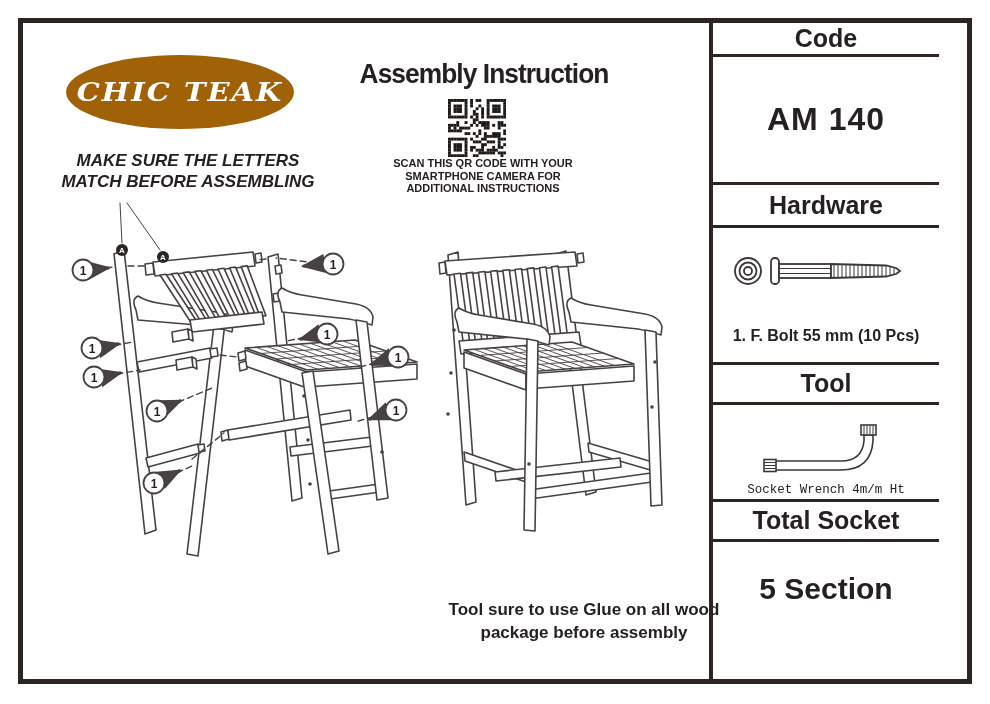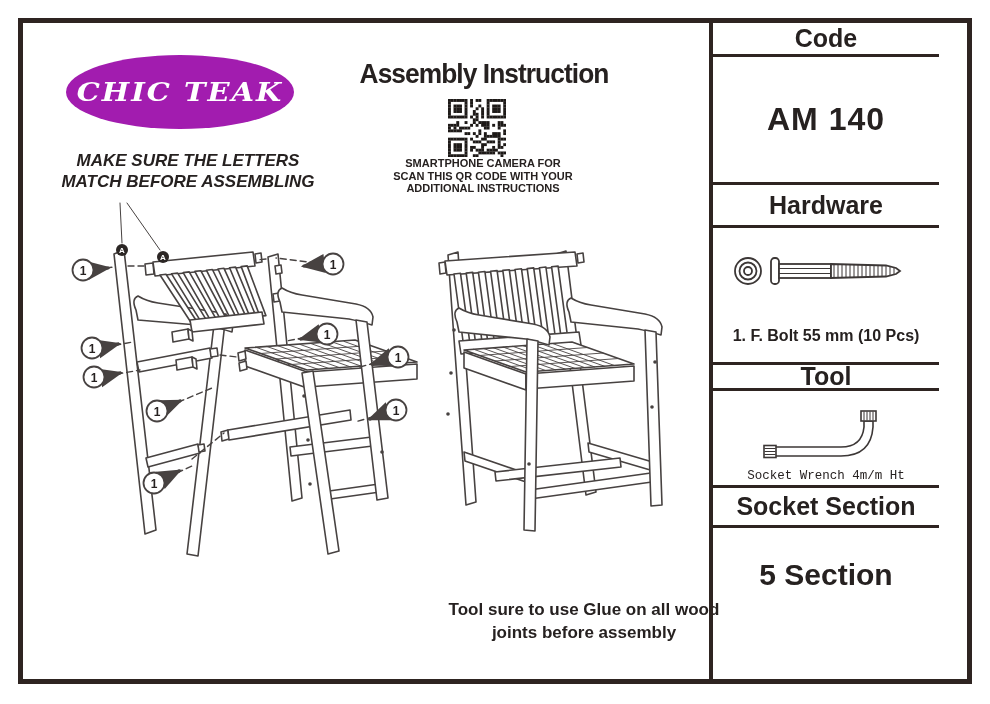--- a/index.html
+++ b/index.html
@@ -9,21 +9,21 @@
     font-family:"Liberation Sans",sans-serif;
     -webkit-font-smoothing:antialiased;
   }
   .outer-frame{
     position:absolute;left:18px;top:18px;width:954px;height:666px;
     border:5px solid #2e2421;box-sizing:border-box;
   }
   
   .logo{
     position:absolute;left:66px;top:55px;width:228px;height:74px;
-    background:#a21caf;border-radius:50%;
+    background:#a16207;border-radius:50%;
     display:flex;align-items:center;justify-content:center;
   }
   .logo-text{
     color:#ffffff;font-family:"DejaVu Serif",serif;font-style:italic;font-weight:bold;
     font-size:29px;letter-spacing:2px;white-space:nowrap;transform:scaleY(.92);
   }
   .main-title{
     position:absolute;left:336px;top:58px;width:296px;text-align:center;
     font-size:28px;font-weight:bold;letter-spacing:-1px;
     transform:scaleX(.94);transform-origin:center;white-space:nowrap;
@@ -53,21 +53,21 @@
     display:flex;flex-direction:column;align-items:center;justify-content:center;
   }
   .sb-row:last-child{border-bottom:none;}
   .sb-header{font-weight:bold;font-size:25px;letter-spacing:0;}
   .h-code{height:34px;}
   .h-value{height:128px;}
   .code-value{font-weight:bold;font-size:32px;letter-spacing:1px;}
   .h-hardware{height:43px;}
   .h-bolt{height:137px;justify-content:flex-start;padding-top:14px;gap:13px;}
   .hardware-label{font-weight:bold;font-size:16px;margin-top:14px;}
-  .h-tool{height:26px;}
+  .h-tool{height:40px;}
   .h-wrench{height:97px;justify-content:flex-start;padding-top:18px;}
   .tool-label{font-family:"Liberation Mono",monospace;font-size:12.5px;margin-top:2px;}
   .h-total{height:40px;}
   .h-5sec{flex:1;justify-content:flex-start;padding-top:30px;}
   .total-value{font-weight:bold;font-size:30px;}
   svg text{font-family:"Liberation Sans",sans-serif;}
 </style>
 </head>
 <body>
 
@@ -291,33 +291,33 @@
       <rect x="8.29" y="55.24" width="2.91" height="2.91" fill="#1d1917"></rect>
       <rect x="11.05" y="55.24" width="2.91" height="2.91" fill="#1d1917"></rect>
       <rect x="13.81" y="55.24" width="2.91" height="2.91" fill="#1d1917"></rect>
       <rect x="16.57" y="55.24" width="2.91" height="2.91" fill="#1d1917"></rect>
       <rect x="24.86" y="55.24" width="2.91" height="2.91" fill="#1d1917"></rect>
       <rect x="27.62" y="55.24" width="2.91" height="2.91" fill="#1d1917"></rect>
       <rect x="52.48" y="55.24" width="2.91" height="2.91" fill="#1d1917"></rect>
     </svg>
 </div>
 <div class="qr-caption">
+  <div>SCAN THIS QR CODE WITH YOUR</div>
   <div>SMARTPHONE CAMERA FOR</div>
-  <div>SCAN THIS QR CODE WITH YOUR</div>
   <div>ADDITIONAL INSTRUCTIONS</div>
 </div>
 
 <div class="letters-note">
   <div>MAKE SURE THE LETTERS</div>
   <div>MATCH BEFORE ASSEMBLING</div>
 </div>
 
 <div class="glue-note">
   <div>Tool sure to use Glue on all wood</div>
-  <div>joints before assembly</div>
+  <div>package before assembly</div>
 </div>
 
 <svg class="diagram" viewBox="0 0 700 385" fill="none" stroke="#474241" stroke-width="1.6" stroke-linejoin="round" stroke-linecap="round">
   <defs>
     <marker id="arr" markerWidth="9" markerHeight="8" refX="6.5" refY="3" orient="auto">
       <path d="M0,0 L7.5,3 L0,6 Z" fill="#474241" stroke="none"></path>
     </marker>
   </defs>
 
   <g stroke-width="1">
@@ -594,18 +594,18 @@
       <rect x="18" y="36.5" width="12" height="12" fill="#fff"></rect>
       <g stroke-width="1">
           <line x1="18.5" y1="39.5" x2="29.5" y2="39.5"></line>
           <line x1="18.5" y1="42.5" x2="29.5" y2="42.5"></line>
           <line x1="18.5" y1="45.5" x2="29.5" y2="45.5"></line>
         </g>
     </svg>
     <div class="tool-label">Socket Wrench 4m/m Ht</div>
   </div>
   <div class="sb-row h-total">
-    <div class="sb-header">Socket Section</div>
+    <div class="sb-header">Total Socket</div>
   </div>
   <div class="sb-row h-5sec">
     <div class="total-value">5 Section</div>
   </div>
 </div>
 
 </body></html>

